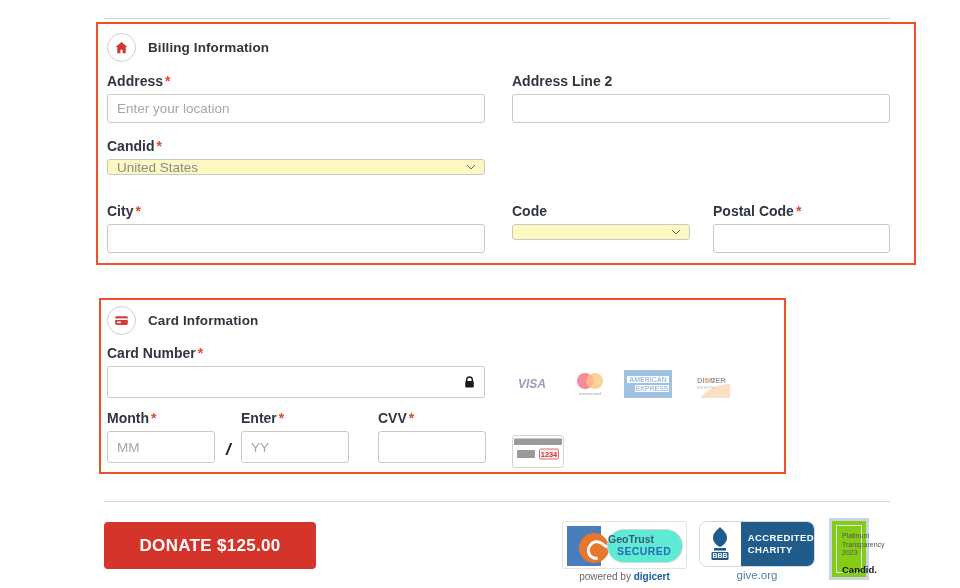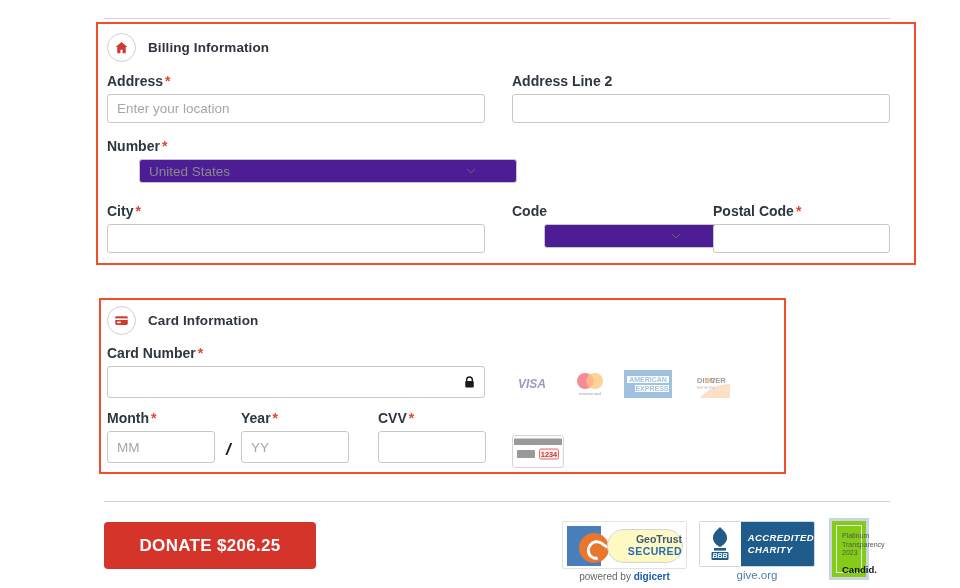--- a/index.html
+++ b/index.html
@@ -84,33 +84,32 @@
     font-family: "Liberation Sans", sans-serif;
     outline: none;
     display: block;
   }
   .inp::placeholder { color: #a6a6a6; }
   .inp.tall { height: 32px; }
 
   .sel-wrap { position: relative; width: 100%; }
   .sel {
     width: 100%;
-    height: 24px;
+    height: 16px;
     border: 1px solid #c8c8c8;
     border-radius: 3px;
-    background: #4c1d95;
+    background: #fef9c3;
     font-size: 13.5px;
     color: #8a8a8a;
     padding: 0 26px 0 9px;
     font-family: "Liberation Sans", sans-serif;
     outline: none;
     appearance: none;
     -webkit-appearance: none;
     display: block;
-    margin-left: 32px;
   }
   .chev {
     position: absolute;
     right: 9px; top: 50%;
     transform: translateY(-50%);
     pointer-events: none;
     width: 10px; height: 10px;
   }
 
   
@@ -209,45 +208,44 @@
     border: 3px solid #fff;
     border-right-color: transparent;
     border-radius: 50% 10% 50% 50%;
     transform: rotate(35deg);
   }
   .gt-pill {
     position: absolute; left: 44px; top: 7px;
     width: 76px; height: 34px;
     border: 1px solid #cfd6dd;
     border-radius: 17px;
-    background: #fef9c3;
-    text-align: right;
+    background: #5eead4;
+    text-align: left;
   }
   .gt-t1 { font-size: 10.5px; color: #3b5a78; font-weight: bold; line-height: 12px; margin-top: 3px; }
   .gt-t2 { font-size: 10.5px; color: #2a6bb5; font-weight: bold; letter-spacing: .4px; line-height: 12px; padding-left: 9px; }
   .gt-foot {
     position: absolute; left: 0; top: 56px; width: 125px;
     text-align: center; font-size: 10px; color: #666;
   }
   .gt-foot b { color: #1c5ba8; }
 
   
   .bbb {
     width: 118px; height: 73px;
     position: relative;
   }
   .bbb-card {
     position: absolute; left: 0; top: 6px;
     width: 116px; height: 46px;
     border: 1px solid #cdd8e3;
-    border-radius: 2px;
+    border-radius: 8px;
     background: #fff;
     display: flex;
     overflow: hidden;
-    font-style: italic;
   }
   .bbb-left {
     width: 44px;
     background: #fff;
     display: flex; align-items: center; justify-content: center;
   }
   .bbb-right {
     flex: 1;
     background: #1f5c8b;
     color: #fff;
@@ -302,21 +300,21 @@
       <input class="inp" type="text" value="" placeholder="Enter your location" style="">
     </div>
 
     <div class="field" style="left:414px; top:50px; width:378px;">
       <label class="flabel">Address Line 2</label>
       <input class="inp" type="text" value="" placeholder="" style="">
     </div>
 
     <div class="field" style="left:9px; top:115px; width:378px;">
       <label class="flabel">
-        <span>Number</span><span class="req">*</span>
+        <span>Candid</span><span class="req">*</span>
       </label>
       <div class="sel-wrap">
         <select class="sel">
           <option>United States</option>
         </select>
         <svg class="chev" viewBox="0 0 12 12">
           <path d="M1.5 4 6 8.3 10.5 4" fill="none" stroke="#666" stroke-width="1.2" stroke-linecap="round" stroke-linejoin="round"></path>
         </svg>
       </div>
     </div>
@@ -413,21 +411,21 @@
       <label class="flabel">
         <span>Month</span><span class="req">*</span>
       </label>
       <input class="inp tall" type="text" value="" placeholder="MM" style="">
     </div>
 
     <span class="slash" style="left:125px; top:140px;">/</span>
 
     <div class="field" style="left:140px; top:111px; width:108px;">
       <label class="flabel">
-        <span>Year</span><span class="req">*</span>
+        <span>Enter</span><span class="req">*</span>
       </label>
       <input class="inp tall" type="text" value="" placeholder="YY" style="">
     </div>
 
     <div class="field" style="left:277px; top:111px; width:108px;">
       <label class="flabel">
         <span>CVV</span><span class="req">*</span>
       </label>
       <input class="inp tall" type="text" value="" placeholder="" style="">
     </div>
@@ -438,21 +436,21 @@
         <rect x="2" y="3.5" width="48" height="6.5" fill="#9a9a9a"></rect>
         <rect x="5" y="15" width="18" height="8" rx="1" fill="#9a9a9a"></rect>
         <rect x="27.5" y="14" width="19" height="10" rx="1.5" fill="#fdecec" stroke="#e06a6a"></rect>
         <text x="37" y="21.6" text-anchor="middle" font-family="Liberation Sans, sans-serif" font-size="7.4" font-weight="bold" fill="#c0392b">1234</text>
       </svg>
     </span>
   </div>
 
   <hr class="divider bottom">
 
-  <button id="donate-button">DONATE $206.25</button>
+  <button id="donate-button">DONATE $125.00</button>
 
   <div class="badges">
 
     <div class="geotrust">
       <div class="gt-card">
         <div class="gt-blue"></div>
         <div class="gt-swirl"></div>
         <div class="gt-pill">
           <div class="gt-t1">GeoTrust</div>
           <div class="gt-t2">SECURED</div>

